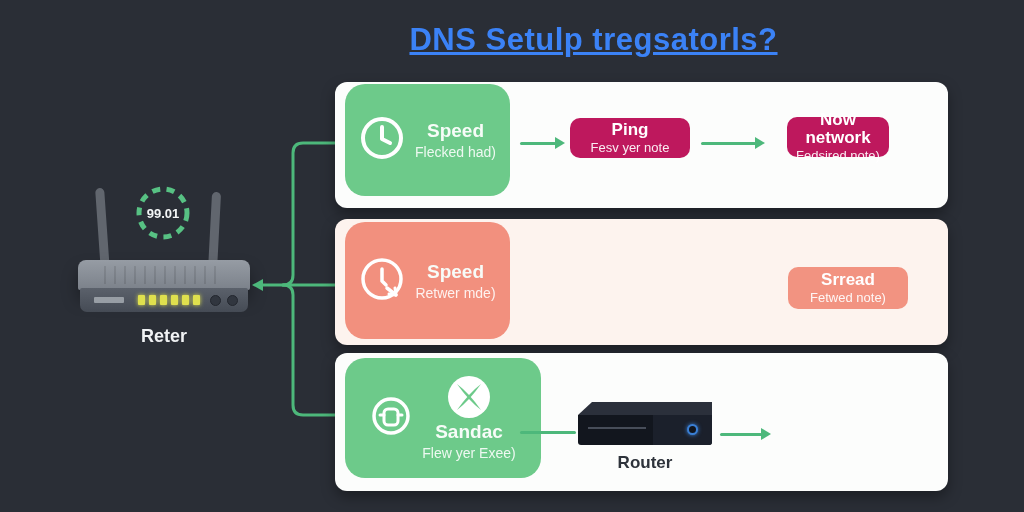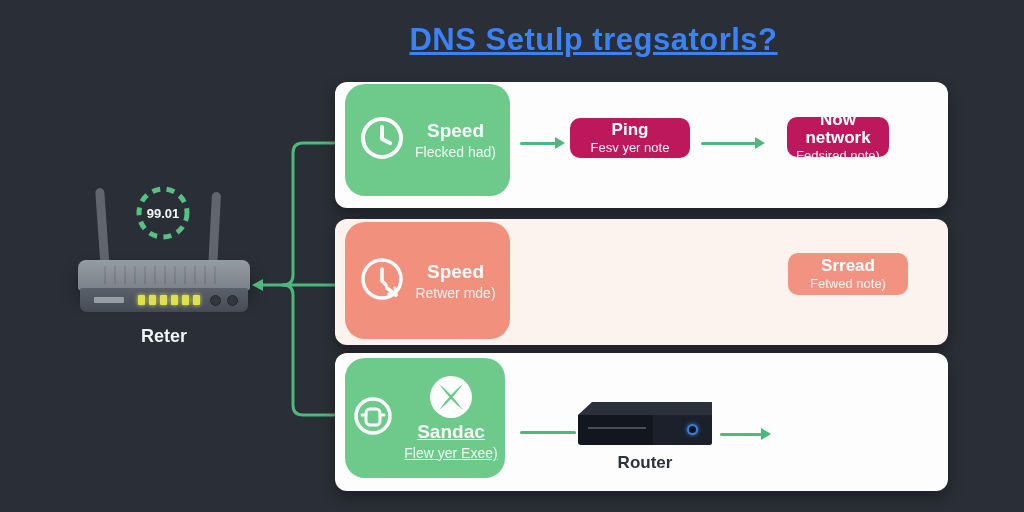--- a/index.html
+++ b/index.html
@@ -43,21 +43,21 @@
   .card { position:absolute; left:335px; width:613px; border-radius:12px;
           box-shadow:0 6px 14px rgba(0,0,0,0.35); }
   .card.r1 { top:82px;  height:126px; background:#fcfdfc; }
   .card.r2 { top:219px; height:126px; background:#fdf3ee; }
   .card.r3 { top:353px; height:138px; background:#fcfdfc; }
 
   .block { position:absolute; left:10px; border-radius:20px; color:#fff;
            display:flex; align-items:center; justify-content:center; }
   .card.r1 .block { top:2px; width:165px; height:112px; background:#6dca8a; }
   .card.r2 .block { top:3px; width:165px; height:117px; background:#f2907e; }
-  .card.r3 .block { top:5px; width:160px; height:120px; background:#6dca8a;text-decoration:underline; }
+  .card.r3 .block { top:5px; width:196px; height:120px; background:#6dca8a; }
   .block .txt { text-align:center; }
   .block-title { font-size:19px; font-weight:700; color:#f7fcf8; }
   .block-sub   { font-size:14px; color:rgba(255,255,255,0.88); margin-top:2px; }
   .block .cicon { margin-right:10px; flex:none; }
 
   .badge { position:absolute; border-radius:10px; color:#fff; text-align:center;
            display:flex; flex-direction:column; justify-content:center; }
   .badge.green  { background:#be185d; }
   .badge.salmon { background:#f29381; }
   .badge-title { font-size:17px; font-weight:700; line-height:1.1; }
@@ -162,21 +162,21 @@
           <path d="M23 13 L23 25 L27 29" fill="none" stroke="#fff" stroke-width="3.5" stroke-linecap="round" stroke-linejoin="round"></path>
           <path d="M28 32 L37 39" fill="none" stroke="#fff" stroke-width="3.5" stroke-linecap="round"></path>
           <path d="M37 39 L30 38 M37 39 L36 32" fill="none" stroke="#fff" stroke-width="3" stroke-linecap="round"></path>
         </svg>
       </span>
       <span class="txt">
         <div class="block-title">Speed</div>
         <div class="block-sub">Retwer mde)</div>
       </span>
     </div>
-    <div class="badge salmon" style="left:453px; top:34px; width:120px; height:42px;">
+    <div class="badge salmon" style="left:453px; top:48px; width:120px; height:42px;">
       <div class="badge-title">Srread</div>
       <div class="badge-sub">Fetwed note)</div>
     </div>
   </div>
 
   <div class="card r3">
     <div class="block">
       <span class="cicon">
         <svg width="42" height="42" viewBox="0 0 42 42">
           <circle cx="21" cy="21" r="17" fill="none" stroke="#fff" stroke-width="3.5"></circle>

